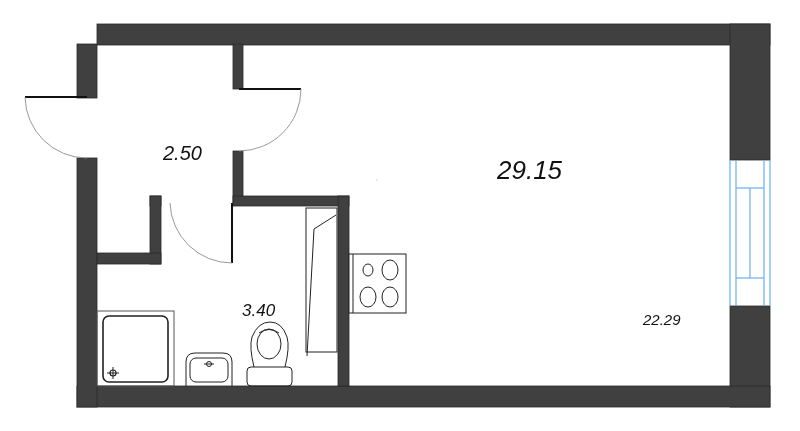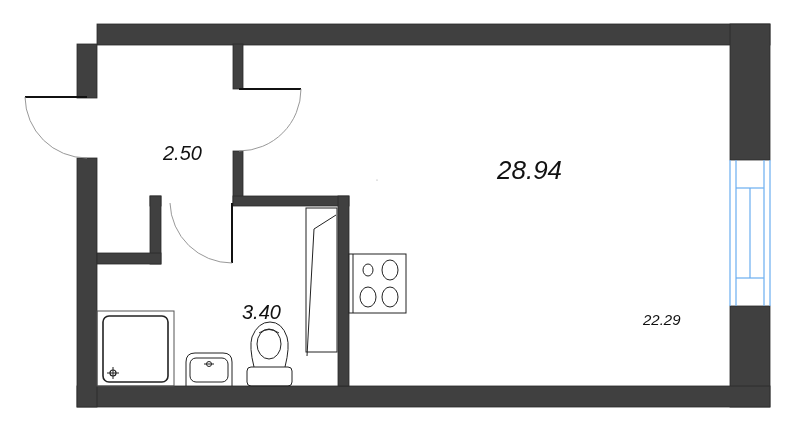--- a/index.html
+++ b/index.html
@@ -97,15 +97,15 @@
     <rect x="247" y="367" width="45" height="19" rx="4"></rect>
     <path d="M254 367 Q249 347 252 337 Q258 322 270 322 Q282 322 287 337 Q290 347 285 367"></path>
     <ellipse cx="269" cy="344" rx="12" ry="15"></ellipse>
     <path d="M259 333 Q269 326 279 333"></path>
   </g>
 
   <circle cx="377" cy="180" r="0.6" fill="#999"></circle>
 </svg>
 
 <div class="label" style="left:163px; top:142px; font-size:20px;">2.50</div>
-<div class="label" style="left:497px; top:155px; font-size:26px;">28.94</div>
-<div class="label" style="left:242px; top:301px; font-size:20px;">3.40</div>
+<div class="label" style="left:497px; top:155px; font-size:26px;">29.15</div>
+<div class="label" style="left:242px; top:301px; font-size:17px;">3.40</div>
 <div class="label" style="left:643px; top:311px; font-size:15px;">22.29</div>
 
 </body></html>

